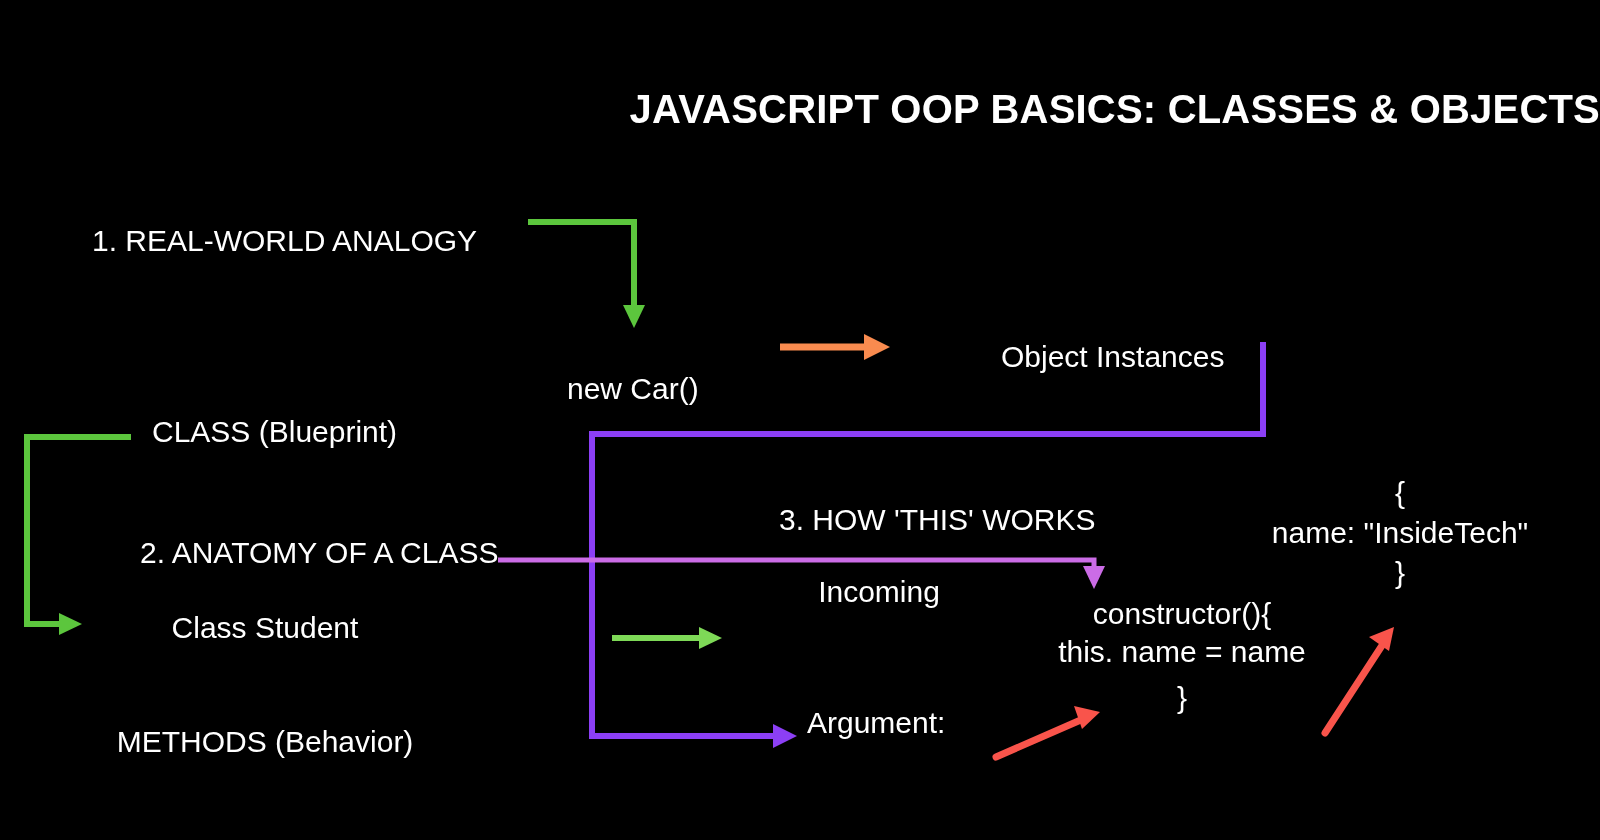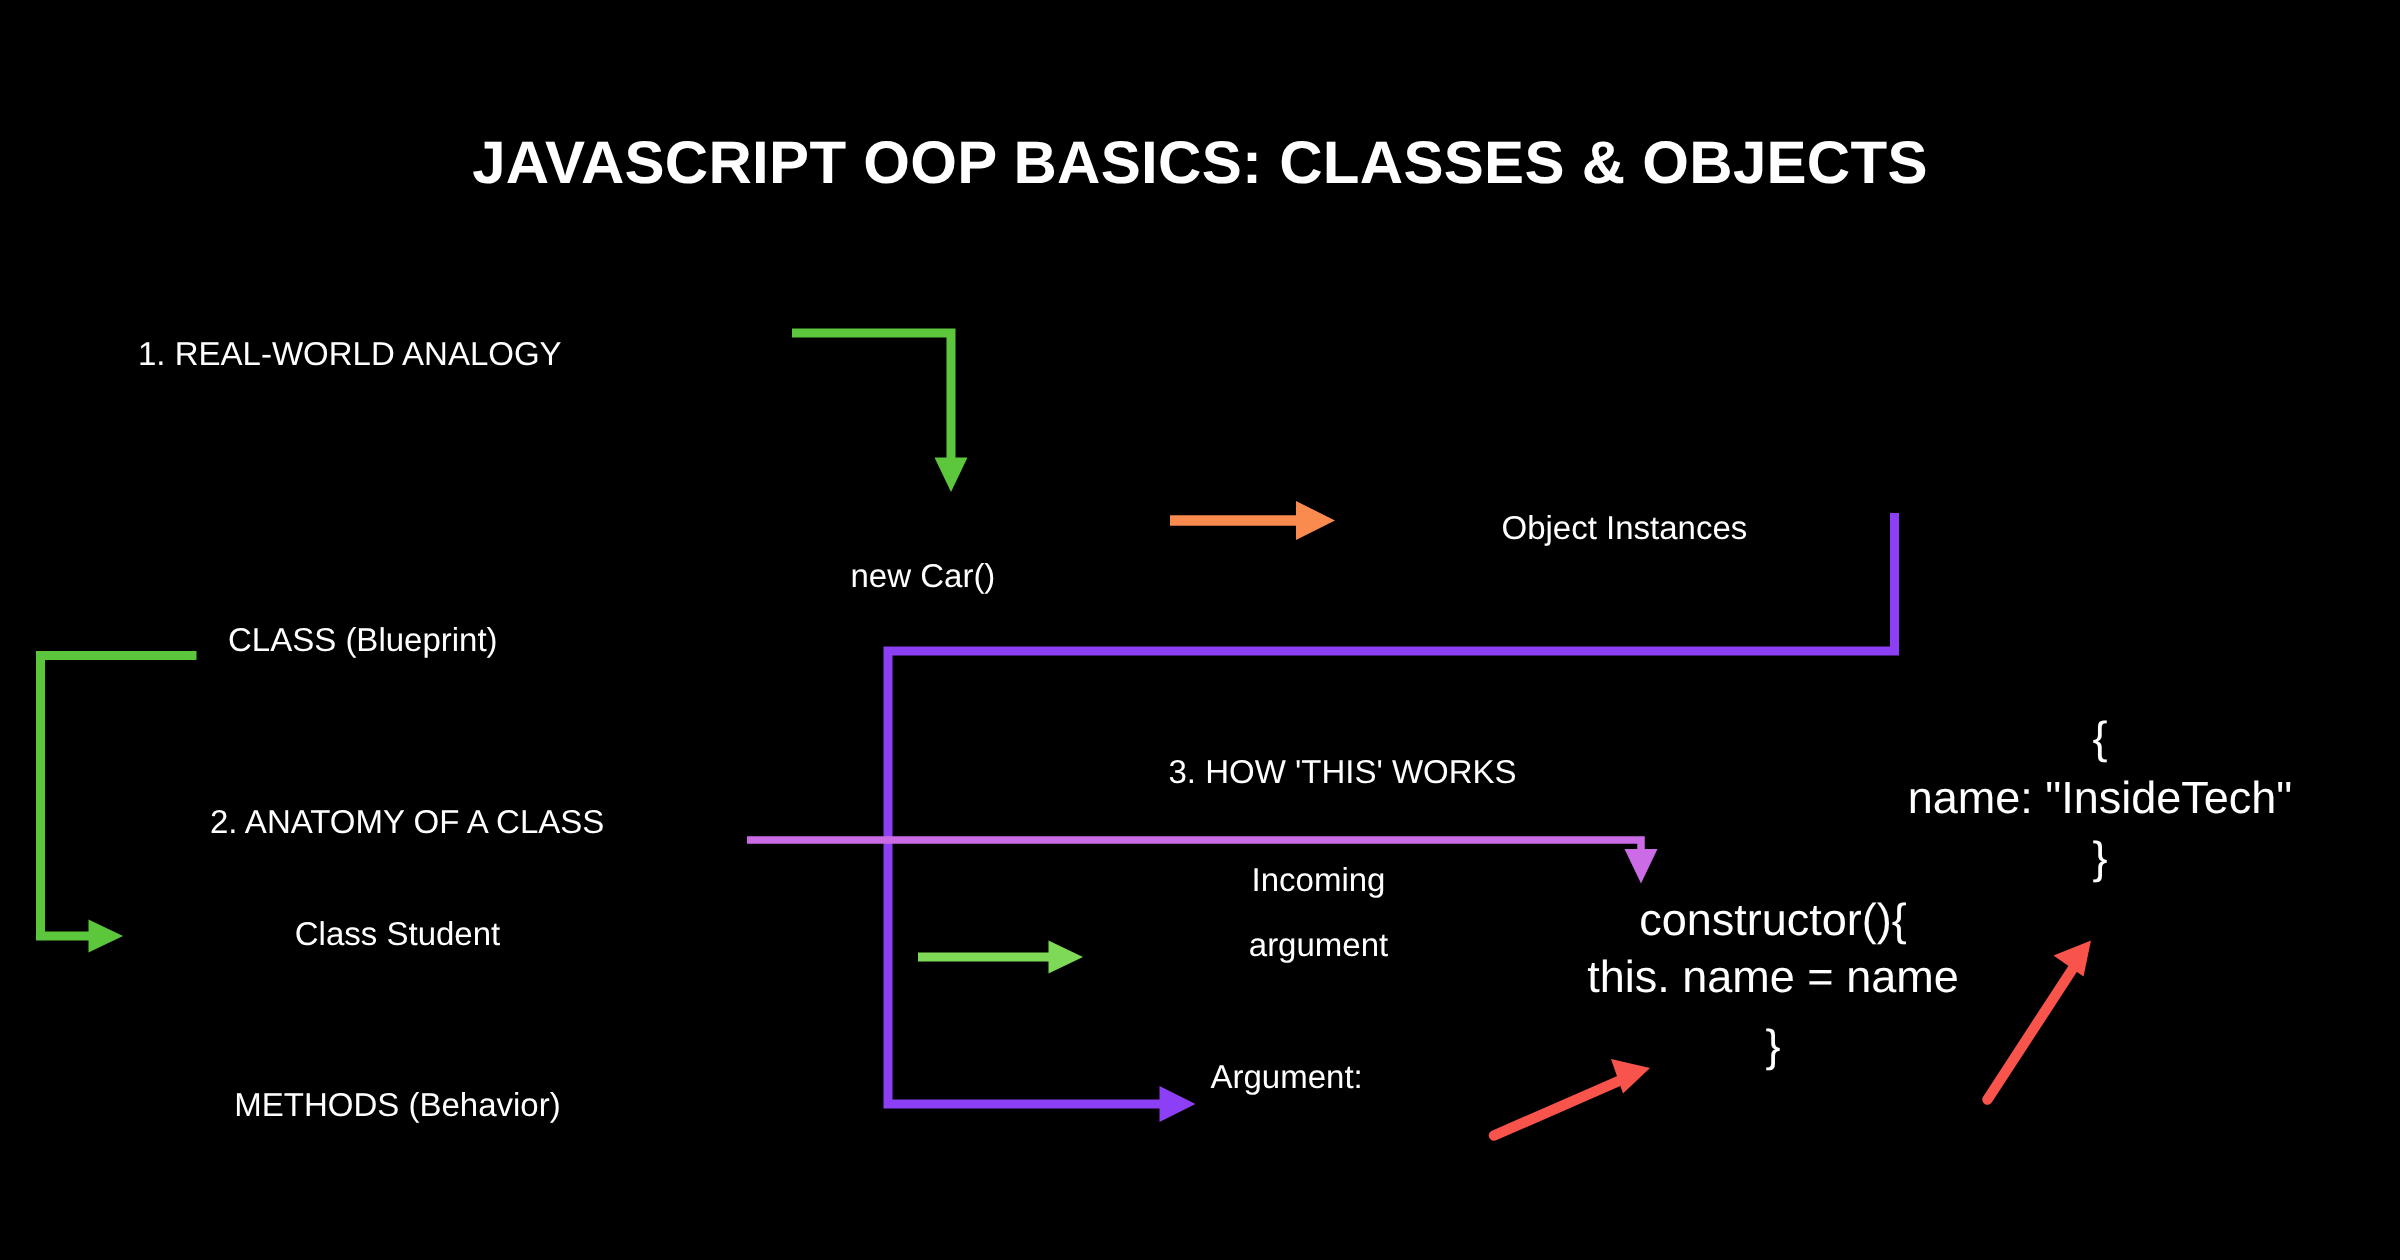--- a/index.html
+++ b/index.html
@@ -34,27 +34,27 @@
     position: absolute;
     white-space: pre;
     line-height: 1.25;
     color: #ffffff;
     font-family: "Liberation Sans", sans-serif;
   }
   .title {
     font-weight: bold;
     font-size: 40px;
     letter-spacing: 0.2px;
-    text-align: center;
+    text-align: right;
     width: 1600px;
     left: 0;
     top: 84px;
   }
   .label {
-    font-size: 22px;
+    font-size: 30px;
     font-weight: 400;
   }
   .label-center {
     text-align: center;
   }
   .codeblock {
     font-size: 30px;
     text-align: center;
     line-height: 1.32;
   }
@@ -121,21 +121,20 @@
 
   <div class="txt label label-center" style="left:85px; top:609px; width:360px;">Class Student</div>
 
 
   <div class="txt label label-center" style="left:85px; top:723px; width:360px;">METHODS (Behavior)</div>
 
   <div class="txt label" style="left:763px; top:501px;margin-left:16px;">3. HOW 'THIS' WORKS</div>
 
   <div class="txt label label-center" style="left:779px; top:573px; width:200px;">Incoming</div>
 
-  <div class="txt label label-center" style="left:779px; top:616px; width:200px;">argument</div>
 
   <div class="txt label" style="left:807px; top:704px;">Argument:</div>
 
   <div class="txt codeblock" style="left:1042px; top:594px; width:280px;">constructor(){</div>
 
   <div class="txt codeblock" style="left:1042px; top:632px; width:280px;">this. name = name</div>
 
   <div class="txt codeblock" style="left:1042px; top:678px; width:280px;">}</div>
 
   <div class="txt codeblock" style="left:1250px; top:473px; width:300px;">{</div>

